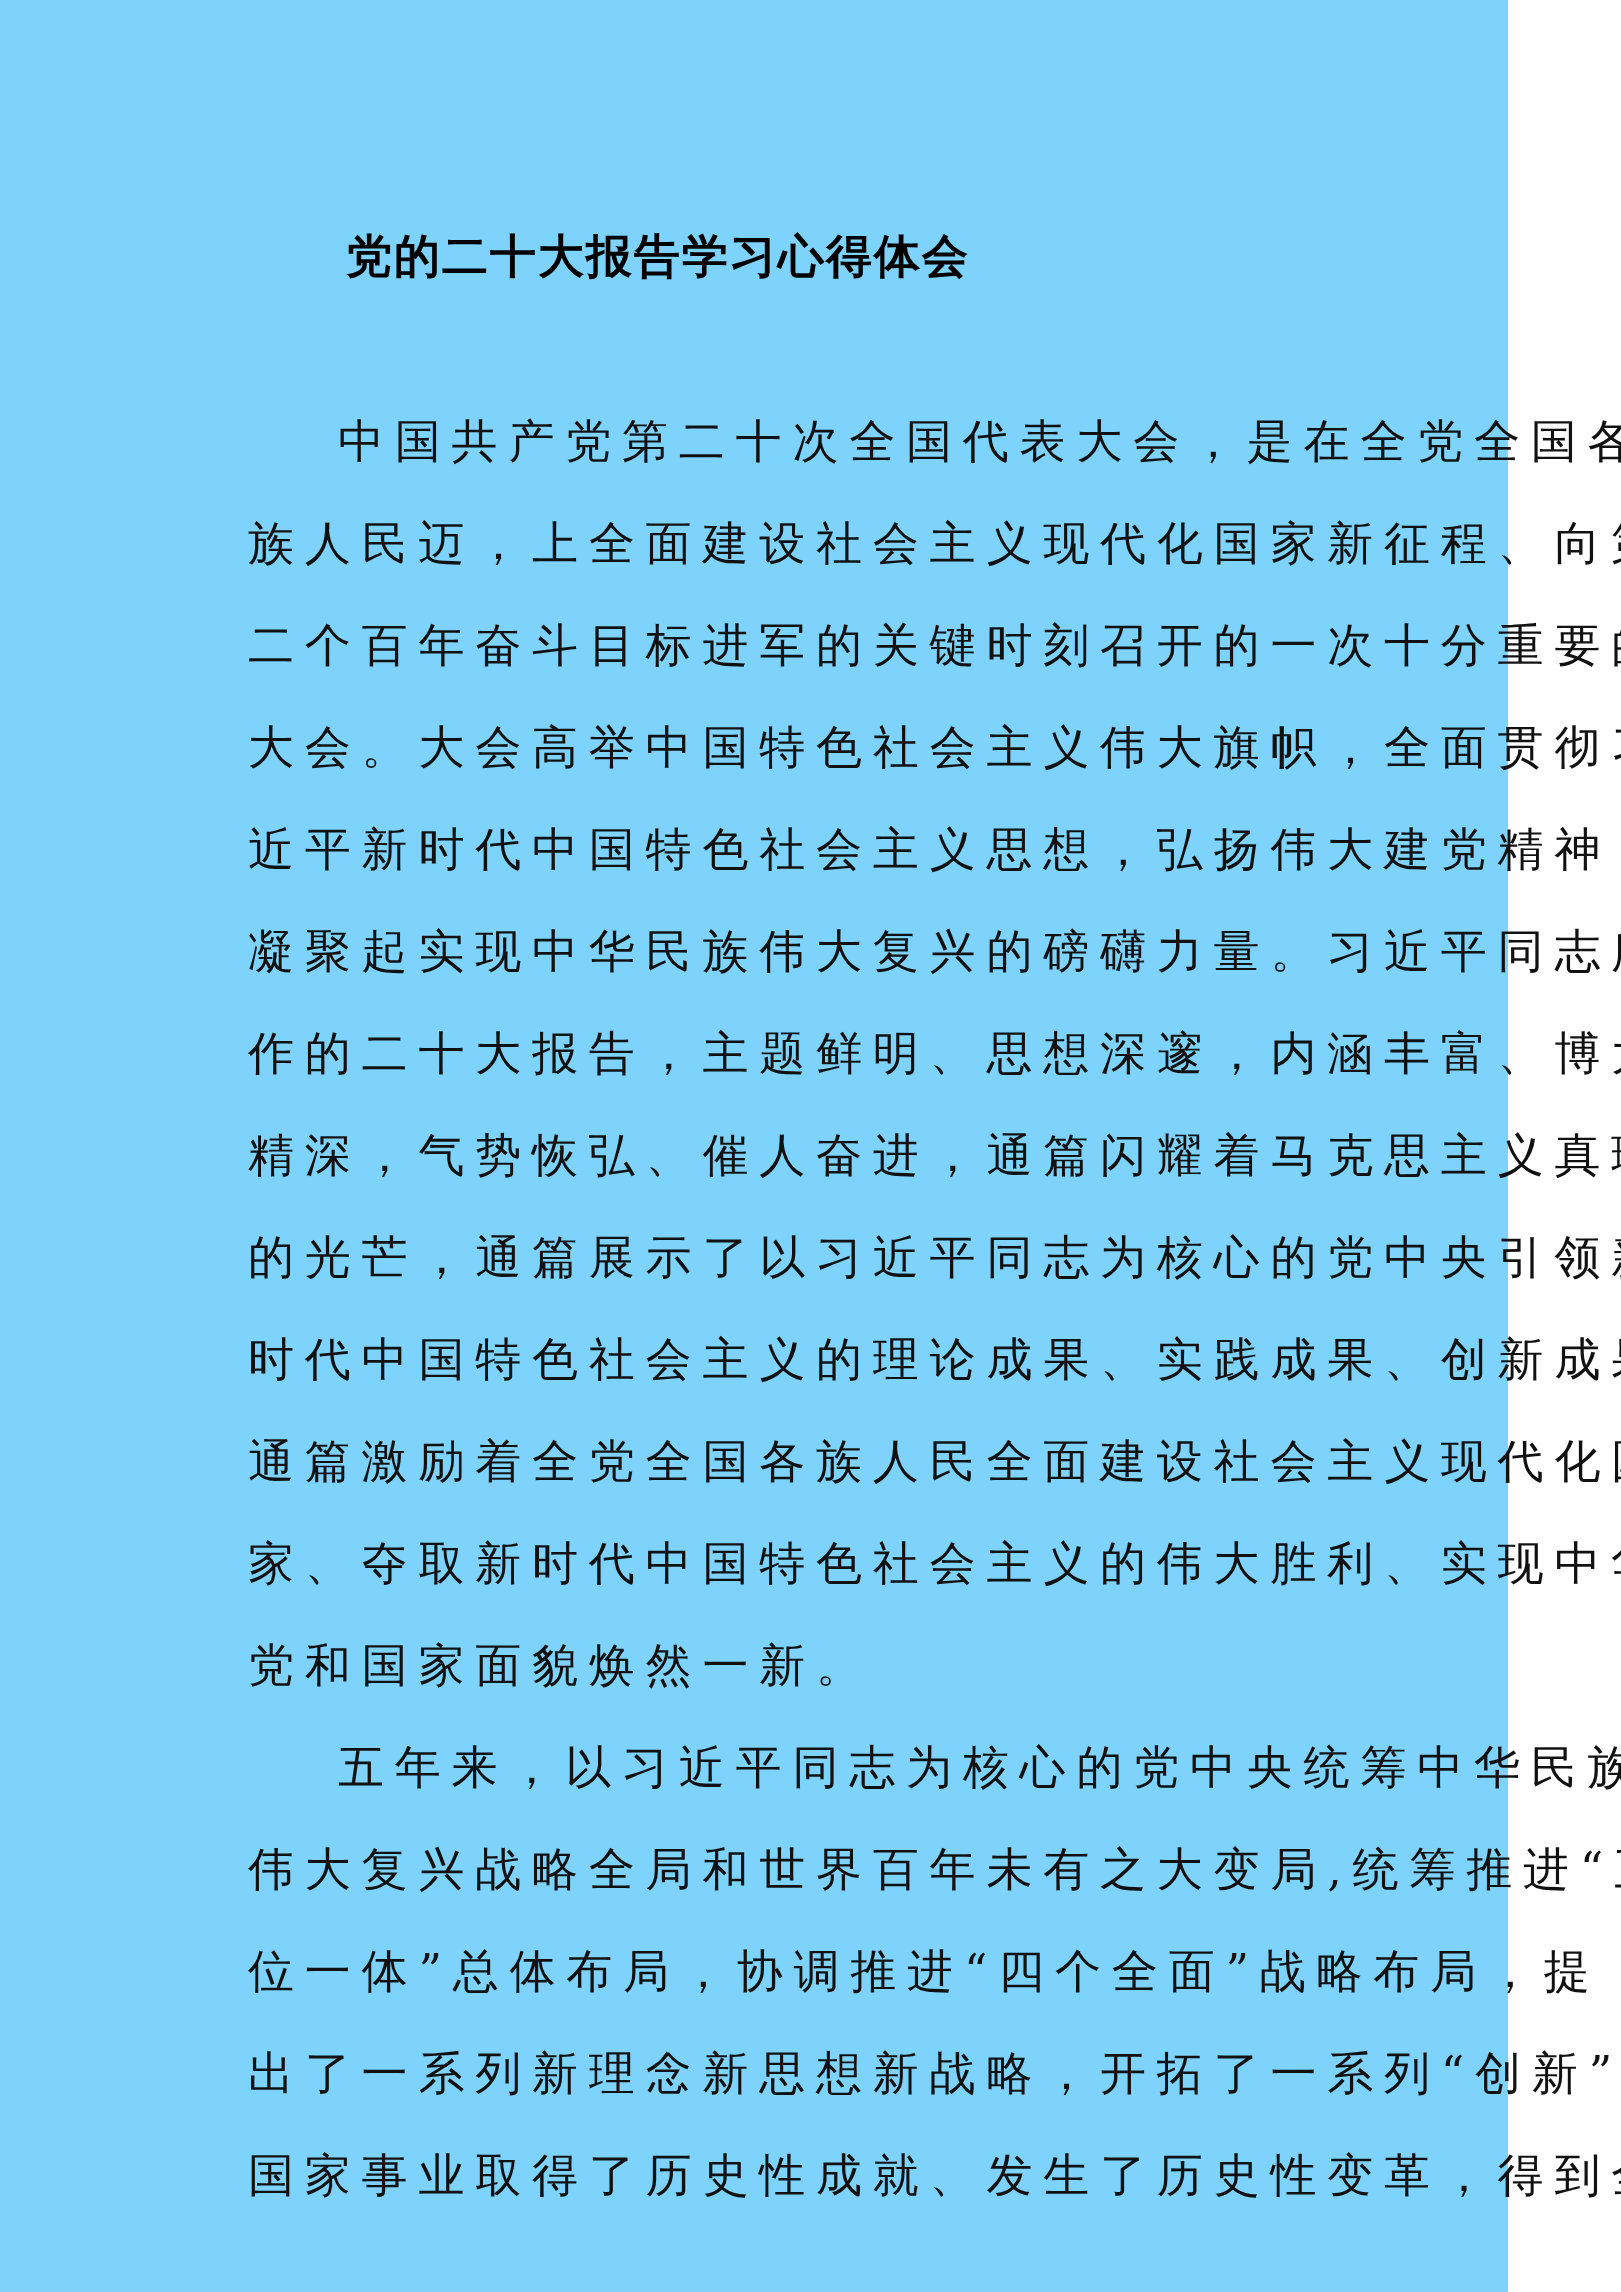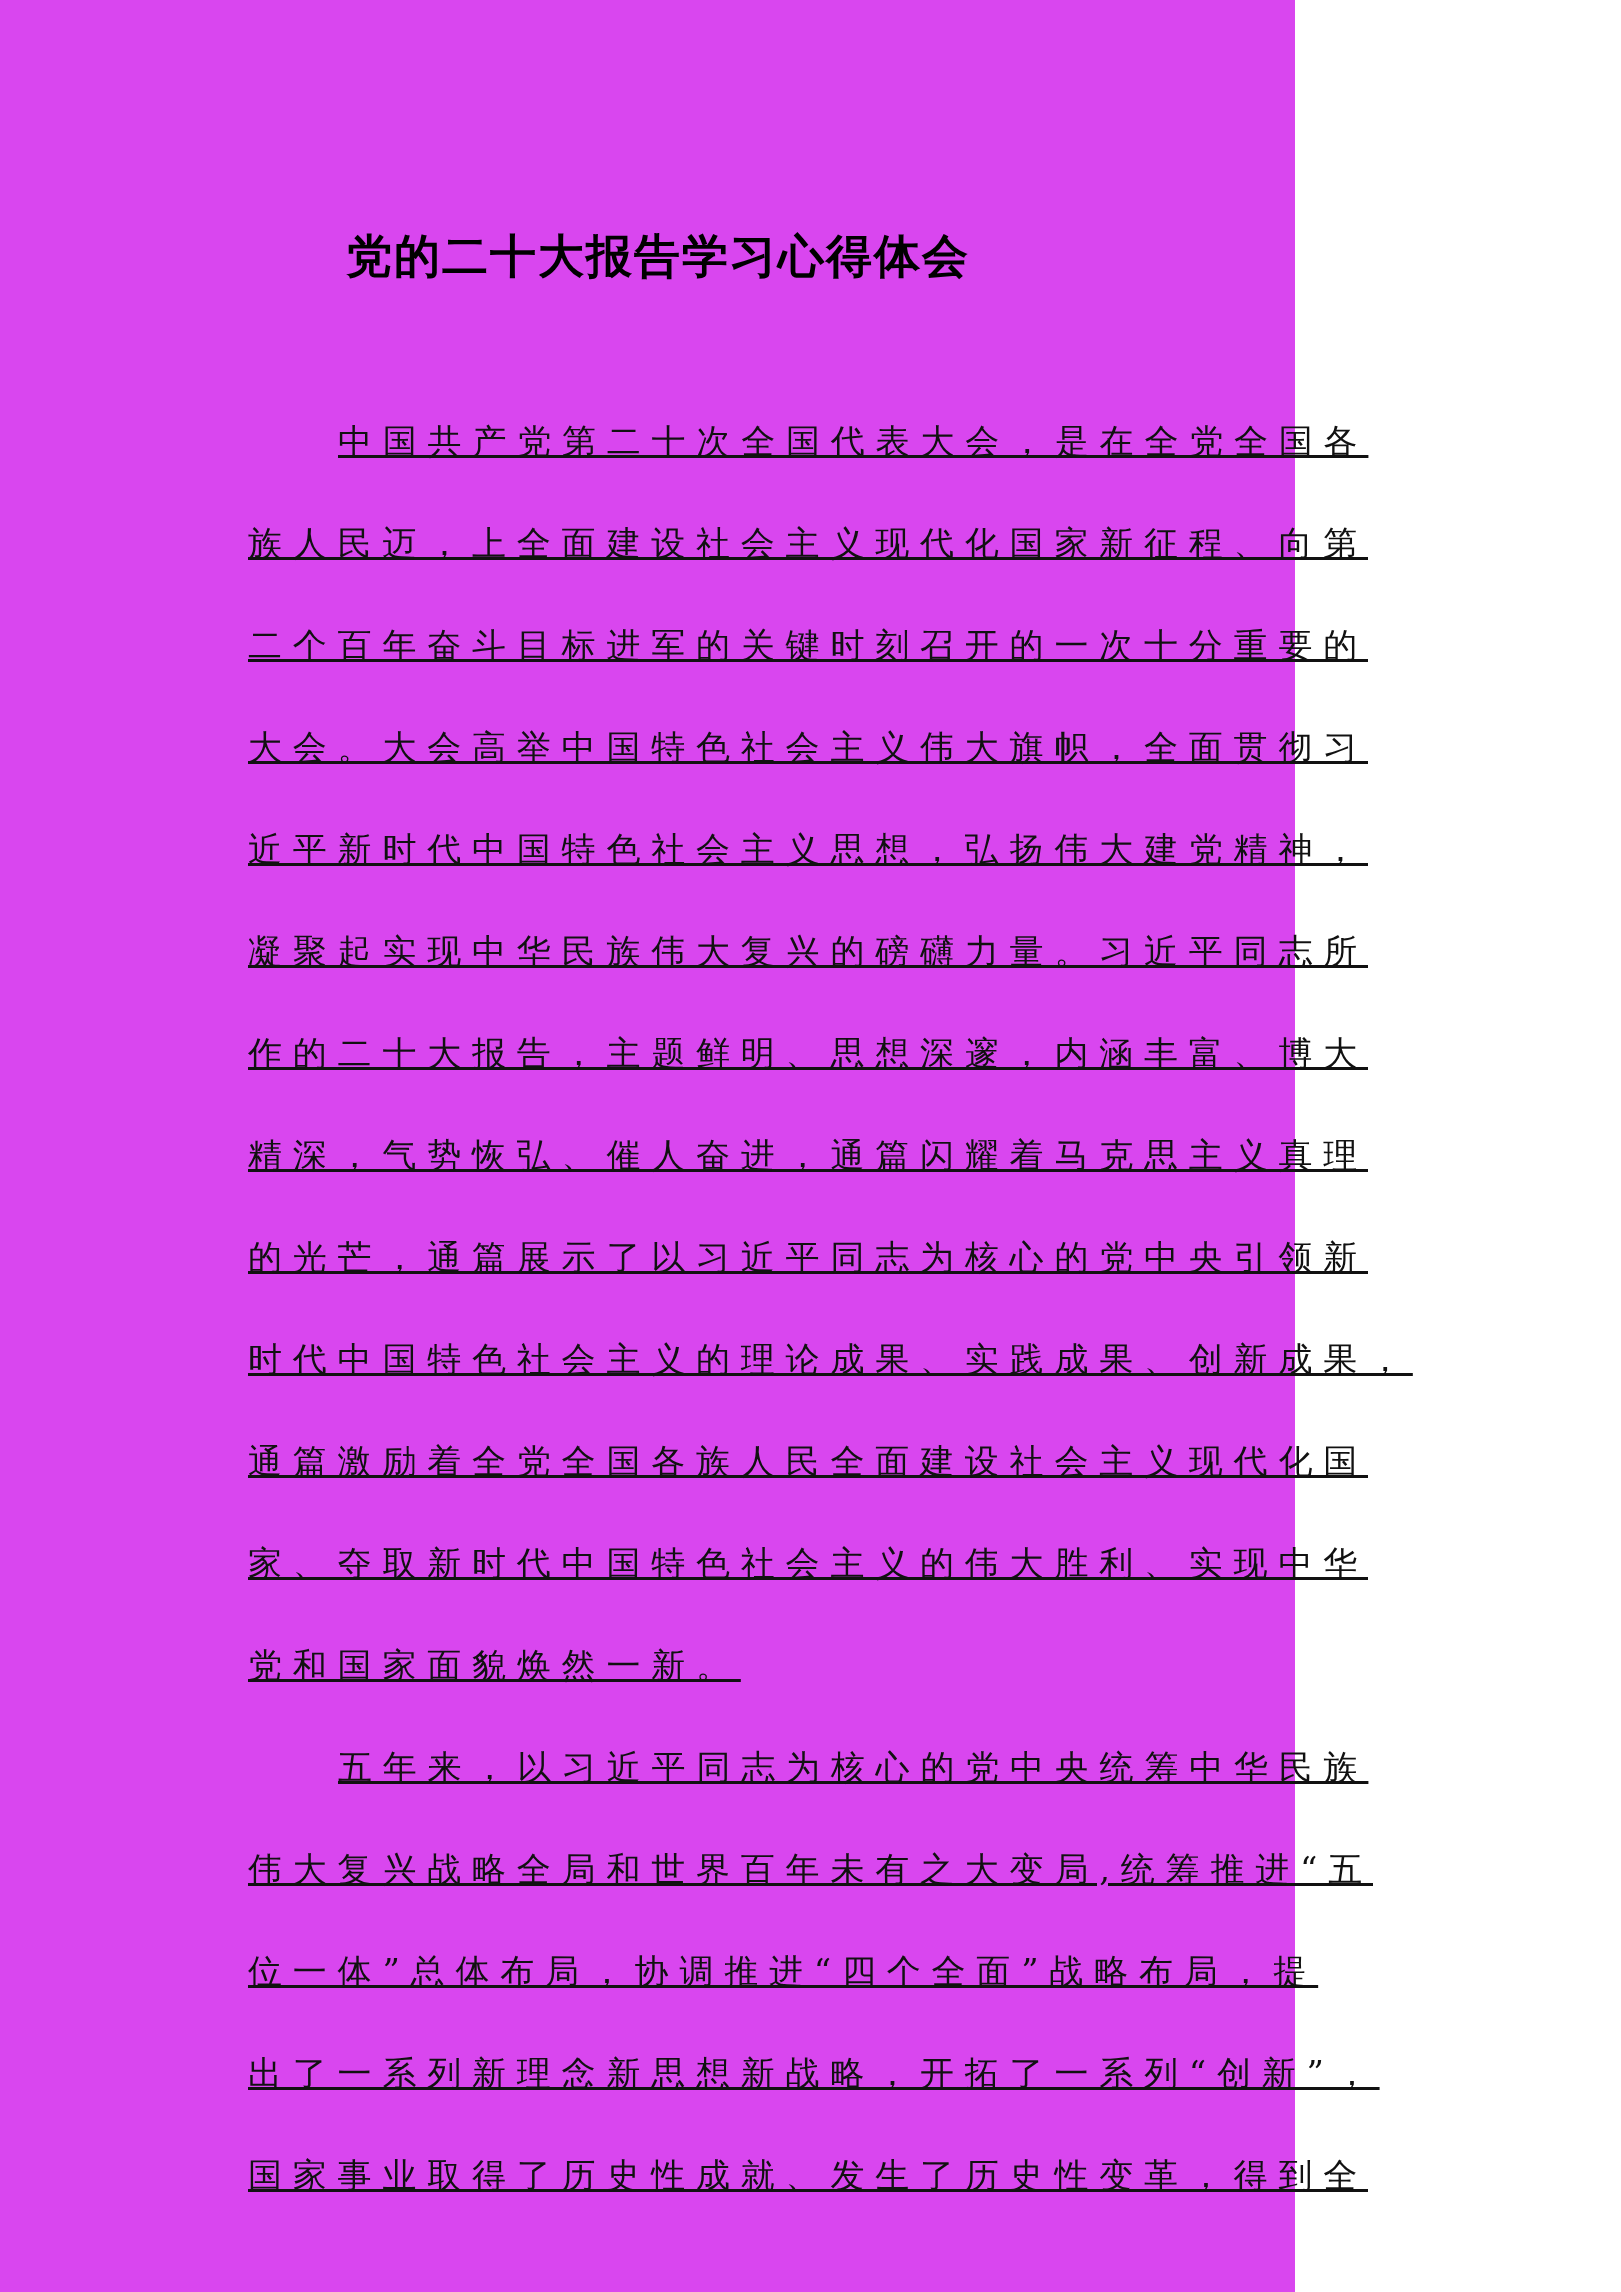--- a/index.html
+++ b/index.html
@@ -12,23 +12,23 @@
     height: 2293px;
     position: relative;
     overflow: hidden;
     font-family: "DejaVu Serif", "Liberation Serif", serif;
     color: #111111;
   }
   .page {
     position: absolute;
     left: 0;
     top: 0;
-    width: 1295px;
+    width: 1508px;
     height: 2293px;
-    background: #d946ef;
+    background: #7dd3fc;
   }
   .title {
     position: absolute;
     left: 346px;
     top: 227px;
     font-family: "DejaVu Sans", "Liberation Sans", sans-serif;
     font-weight: bold;
     font-size: 46px;
     line-height: 59px;
     letter-spacing: 2px;
@@ -36,26 +36,25 @@
     color: #000000;
   }
   .body-text {
     position: absolute;
     left: 248px;
     top: 397px;
     width: 1137px;
   }
   .line {
     height: 102px;
-    font-size: 34px;
+    font-size: 46px;
     line-height: 88px;
     white-space: nowrap;
     letter-spacing: 10.8px;
     color: #111111;
-    text-decoration: underline;
   }
   .line.indent {
     padding-left: 90px;
   }
 </style>
 </head>
 <body>
 
 <div class="page">
   <div class="title">党的二十大报告学习心得体会</div>

